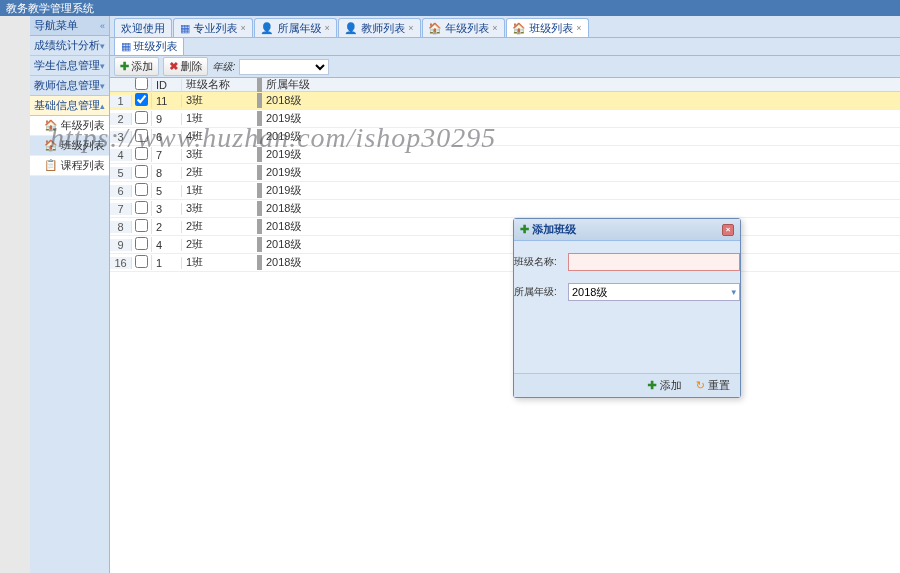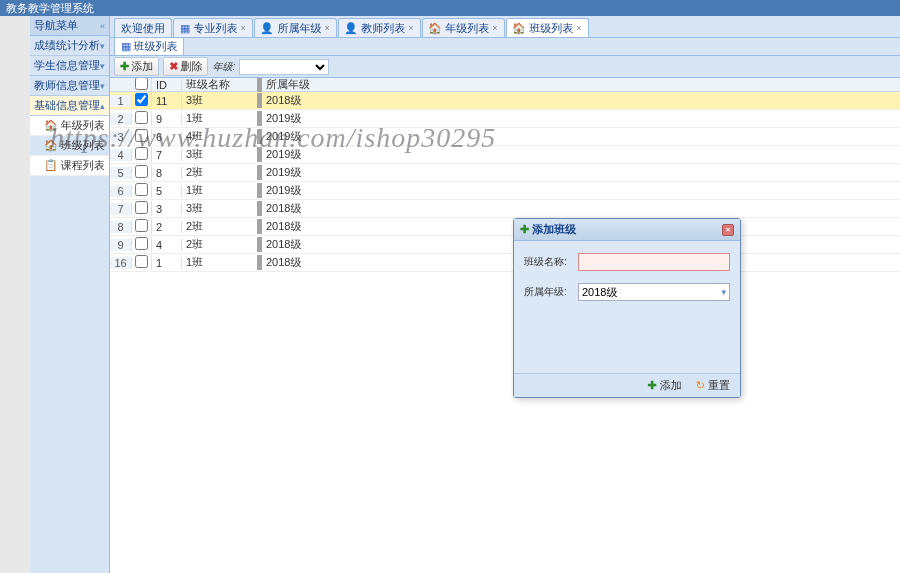--- a/index.html
+++ b/index.html
@@ -40,21 +40,21 @@
 .col-id { width: 30px; padding-left: 4px; border-right: 1px solid #d8e2ee; }
 .col-name { width: 80px; padding-left: 4px; border-right: 5px solid #a3a3a3; }
 .col-grade { width: 120px; padding-left: 4px; }
 .grid-row { display: flex; height: 18px; align-items: center; border-bottom: 1px solid #eee; font-size: 10px; color: #333; }
 .grid-row.selected { background: #fff3b3; }
 .grid-row .col-num { background: #eef3fa; border-right: 1px solid #d8e2ee; color: #555; }
 
 .dialog { position: absolute; left: 513px; top: 218px; width: 228px; height: 180px; background: #c8d8ea; border: 1px solid #6a8bb5; border-radius: 3px; box-shadow: 2px 2px 6px rgba(0,0,0,0.2); display: flex; flex-direction: column; }
 .dialog-title { background: linear-gradient(#d7e4f3,#c0d3e8); padding: 3px 6px; display: flex; justify-content: space-between; align-items: center; color: #15428b; font-weight: bold; font-size: 10px; border-bottom: 1px solid #99bbe8; }
 .dialog-close { width: 12px; height: 12px; background: #d77; border: 1px solid #a55; border-radius: 2px; display: flex; align-items: center; justify-content: center; color: #fff; font-size: 8px; cursor: pointer; }
-.dialog-body { flex: 1; background: #dce8f5; padding: 12px 10px; }
+.dialog-body { flex: 1; background: #dce8f5; padding: 12px 0; }
 .form-row { display: flex; align-items: center; margin-bottom: 12px; gap: 6px; }
 .form-label { color: #333; font-size: 10px; width: 48px; }
 .form-input { flex: 1; height: 18px; border: 1px solid #d88; background: #fff0f0; padding: 0 3px; font-size: 10px; }
 .form-select { flex: 1; height: 18px; border: 1px solid #aac; background: #fff; font-size: 10px; padding: 0 3px; display: flex; align-items: center; justify-content: space-between; }
 .dialog-footer { background: #d7e4f3; border-top: 1px solid #b5c8de; padding: 3px 6px; display: flex; justify-content: flex-end; gap: 6px; }
 .dbtn { display: flex; align-items: center; gap: 3px; font-size: 10px; color: #333; cursor: pointer; padding: 1px 4px; }
 
 .watermark { position: absolute; left: 50px; top: 122px; font-size: 28px; font-family: "Times New Roman", serif; font-style: italic; color: rgba(80,80,90,0.55); pointer-events: none; letter-spacing: 1px; }
 
 .icon-green { color: #2a8a2a; font-weight: bold; }

